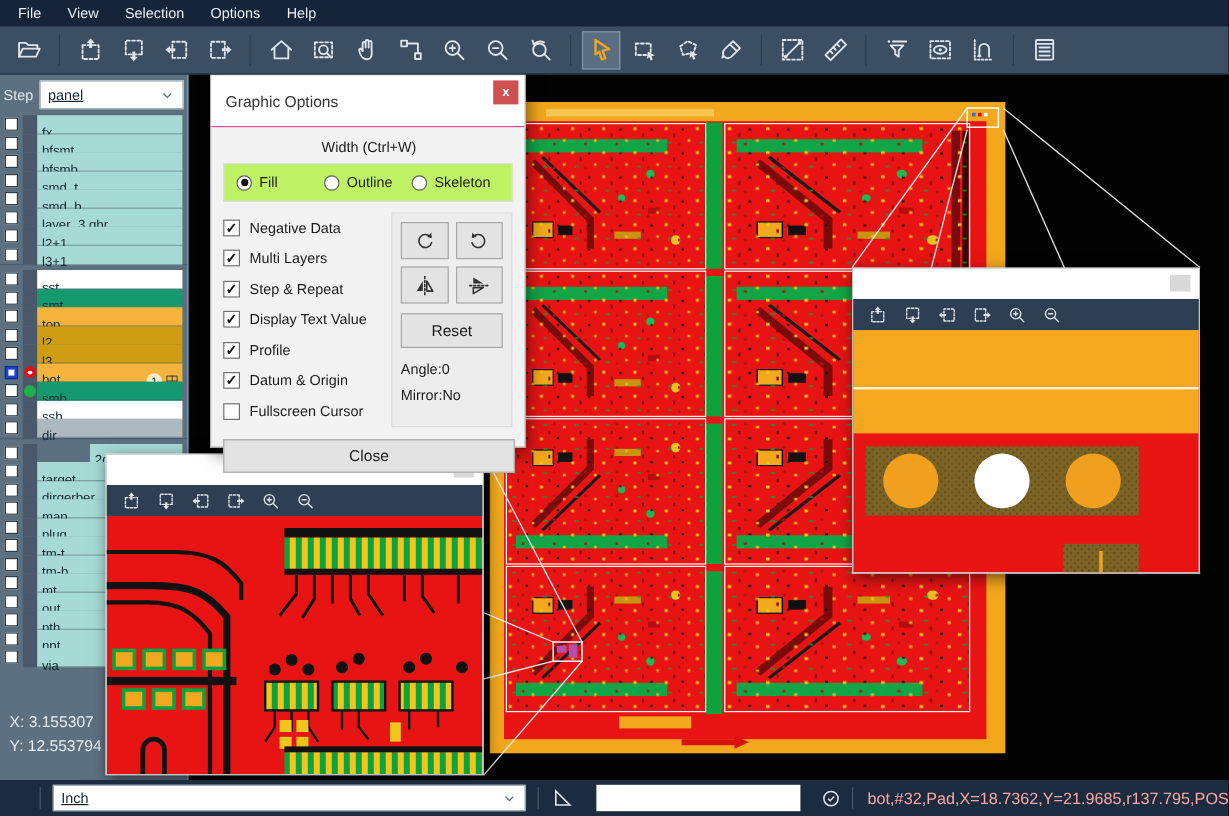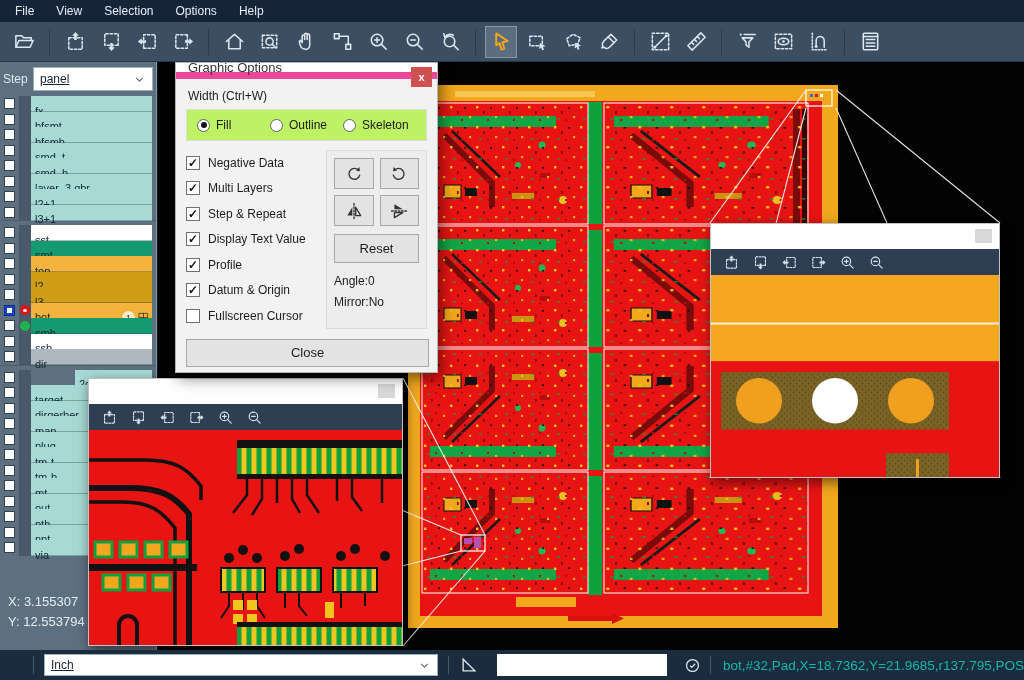--- a/index.html
+++ b/index.html
@@ -65,26 +65,26 @@
   .mini-tool { width:24px; height:20px; margin-right:5px; color:#dde6ee; display:flex; align-items:center; justify-content:center; }
   .mini-tool svg { width:17px; height:17px; }
   .mag-body { position:absolute; left:0; right:0; bottom:0; }
   .magwin.right .mag-body { top:51px; }
   .magwin.left  .mag-body { top:51px; }
   .mag-body svg { width:100%; height:100%; display:block; }
 
   
   .dialog { position:absolute; left:175px; top:62px; width:263px; height:311px; background:#f2f2f2;
             border:1px solid #b5b5b5; box-shadow:3px 5px 14px rgba(0,0,0,.5); z-index:10; font-size:12px; color:#1c1c1c; }
-  .dlg-title { height:16px; background:#fff; border-bottom:7px solid #ec4899; display:flex; align-items:center;
+  .dlg-title { height:43px; background:#fff; border-bottom:1px solid #ec4899; display:flex; align-items:center;
                padding-left:12px; font-size:13px; color:#333; position:relative; }
   .dlg-close { position:absolute; right:5px; top:4px; width:21px; height:20px; background:#cf5050; color:#fff;
                font-size:11px; font-weight:bold; display:flex; align-items:center; justify-content:center; border:0; }
   .dlg-body { padding:8px 10px 6px 10px; }
-  .width-label { margin:2px 0 6px 2px; }
+  .width-label { margin:2px 0 6px 2px;text-align:center; }
   .radio-box { border:1px solid #dcdcdc; background:#bef264; padding:8px 10px; display:flex; gap:0; }
   .radio { display:flex; align-items:center; flex:1; }
   .rdot { width:13px; height:13px; border-radius:50%; border:1px solid #616161; background:#fff; margin-right:6px;
           display:flex; align-items:center; justify-content:center; }
   .radio.sel .rdot::after { content:""; width:6px; height:6px; border-radius:50%; background:#111; }
   .dlg-main { display:flex; margin-top:9px; }
   .check-col { flex:1; }
   .check-row { display:flex; align-items:center; height:25.5px; }
   .chk { width:14px; height:14px; background:#fff; border:1px solid #707070; margin-right:8px; font-size:12px;
          font-weight:bold; color:#111; display:flex; align-items:center; justify-content:center; line-height:1; }
@@ -102,21 +102,21 @@
   
   .statusbar { position:absolute; left:0; top:650px; width:1024px; height:30px; background:#1c2c3f;
                display:flex; align-items:center; z-index:20;padding-left:15px; }
   .sb-sep { width:1px; height:18px; background:#46586a; }
   .unit-select { width:56px; height:22px; margin:0 10px; }
   .corner-ico { color:#dfe7ee; width:20px; height:20px; margin:0 10px; }
   .corner-ico svg { width:20px; height:20px; }
   .cmd-input { width:170px; height:22px; border:0; background:#fff; margin:0 8px; padding:0 6px; font-size:12px; }
   .refresh-ico { color:#dfe7ee; width:19px; height:19px; margin:0 8px; }
   .refresh-ico svg { width:19px; height:19px; }
-  .sb-msg { color:#14b8a6; font-size:13.5px; margin-left:12px; white-space:nowrap; }
+  .sb-msg { color:#fca5a5; font-size:13.5px; margin-left:12px; white-space:nowrap; }
 </style>
 </head>
 <body>
 
 <div class="app">
 
   <div class="menubar" id="menubar">
       <div class="menu-item"><span>File</span></div>
       <div class="menu-item"><span>View</span></div>
       <div class="menu-item"><span>Selection</span></div>

